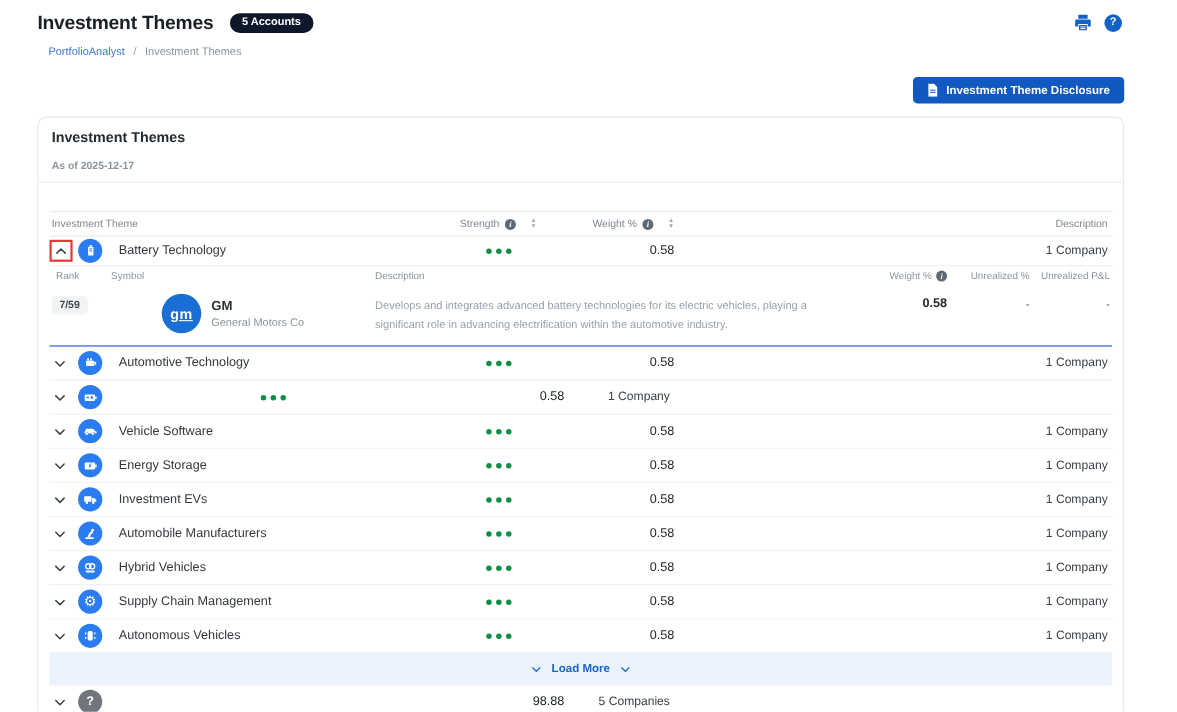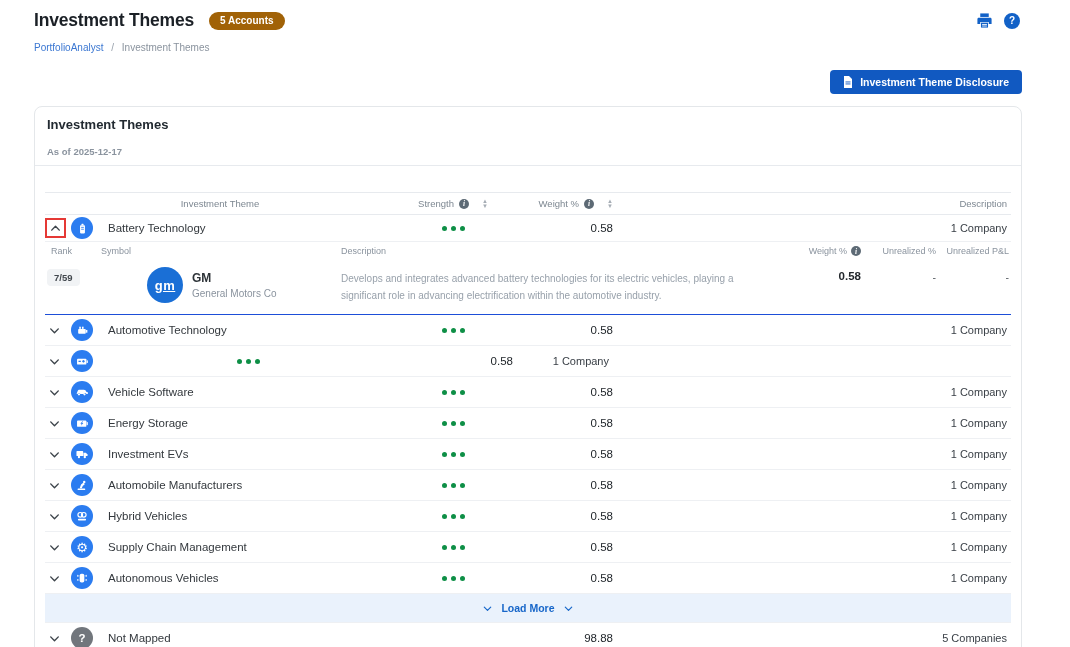--- a/index.html
+++ b/index.html
@@ -7,31 +7,31 @@
   body {
     width:1070px; height:647px; overflow:hidden;
     background:#ffffff; color:#2d3338;
     font-family:"Liberation Sans", sans-serif;
     -webkit-font-smoothing:antialiased;
   }
   
   .top-bar { display:flex; align-items:center; padding:10px 50px 0 34px; }
   .page-title { font-size:17.5px; font-weight:bold; color:#1b2026; letter-spacing:-0.2px; margin:0; }
   .accounts-badge {
-    margin-left:15px; background:#a16207; color:#fff; font-size:10px; font-weight:bold;
+    margin-left:15px; background:#0f172a; color:#fff; font-size:10px; font-weight:bold;
     padding:4px 11px; border-radius:12px; line-height:1;
   }
   .top-icons { margin-left:auto; display:flex; align-items:center; gap:11px; }
   .top-icons .icon-btn { cursor:pointer; display:inline-flex; }
   .help-circle {
     width:16px; height:16px; border-radius:50%; background:#1261c7; color:#fff;
     font-size:10px; font-weight:bold; display:inline-flex; align-items:center; justify-content:center;
   }
   
-  .breadcrumb { padding:11px 34px 0; font-size:10px; color:#8a939e; }
+  .breadcrumb { padding:11px 44px 0; font-size:10px; color:#8a939e; }
   .breadcrumb a { color:#3b77d2; text-decoration:none; cursor:pointer; }
   .breadcrumb .sep { margin:0 5px; color:#9aa3ad; }
   
   .btn-row { display:flex; justify-content:flex-end; padding:17px 48px 0; }
   .disclosure-btn {
     background:#1159c1; color:#fff; border:none; border-radius:4px; cursor:pointer;
     font-family:inherit; font-size:10.5px; font-weight:bold; padding:6px 13px;
     display:inline-flex; align-items:center; gap:7px; line-height:1;
   }
   
@@ -42,21 +42,21 @@
   .card-header { padding:10px 2px 8px; border-bottom:1px solid #e7eaee; margin:0 -10px; padding-left:12px; }
   .card-title { font-size:13px; font-weight:bold; color:#222a31; }
   .card-asof { font-size:9.5px; color:#8a939e; font-weight:bold; margin-top:14px; }
   
   .table { margin-top:26px; border-top:1px solid #e7eaee; }
   .t-head {
     display:grid; grid-template-columns:26px 32px 290px 120px 100px 1fr;
     height:22px; align-items:center; font-size:9.5px; color:#7d8791;
     border-bottom:1px solid #e7eaee;
   }
-  .th-theme { grid-column:1 / 4; padding-left:2px;text-align:center; }
+  .th-theme { grid-column:1 / 4; padding-left:2px; }
   .th-strength { display:flex; align-items:center; justify-content:center; gap:5px; }
   .th-weight { display:flex; align-items:center; justify-content:flex-end; gap:5px; }
   .th-desc { text-align:right; padding-right:4px; }
   .info-dot {
     width:10px; height:10px; border-radius:50%; background:#5d6a75; color:#fff;
     font-size:7.5px; font-weight:bold; font-family:"Liberation Serif", serif; font-style:italic;
     display:inline-flex; align-items:center; justify-content:center; cursor:pointer;
   }
   .sort-stack { display:inline-flex; flex-direction:column; margin-left:8px; cursor:pointer; }
   .tri { font-size:6px; line-height:5px; color:#a6adb5; }
@@ -502,20 +502,19 @@
       <div class="chev-cell">
         <span>
             <svg width="13" height="13" viewBox="0 0 24 24" fill="none" stroke="#3c434a" stroke-width="2.6" stroke-linecap="round" stroke-linejoin="round">
               <polyline points="5 9 12 16 19 9"></polyline>
             </svg>
           </span>
       </div>
       <div>
         <span class="circle gray">?</span>
       </div>
-      <div class="row-name">Not Mapped</div>
       <div class="strength-cell"></div>
       <div class="weight-cell">98.88</div>
       <div class="companies-cell">5 Companies</div>
     </div>
 
   </div>
 </div>
 
 </body></html>

